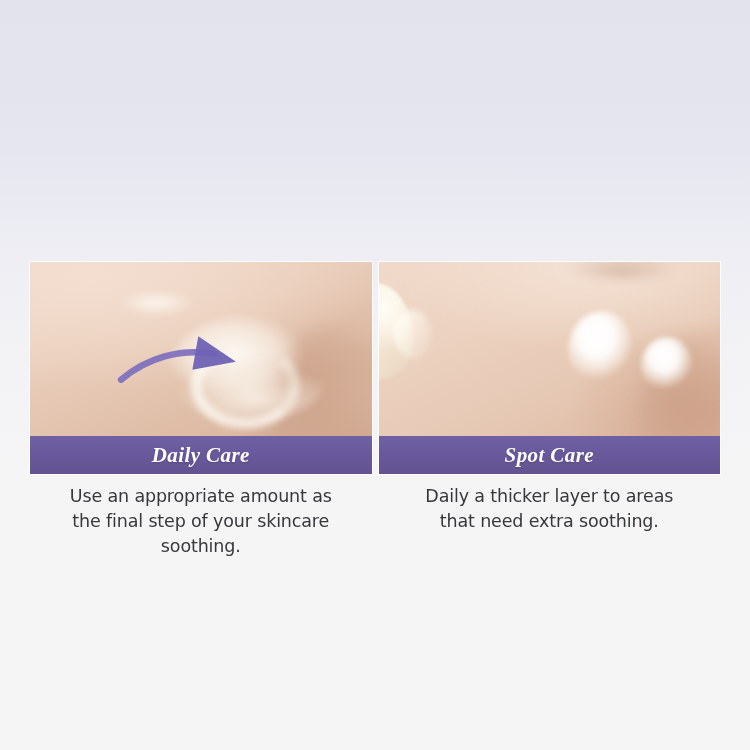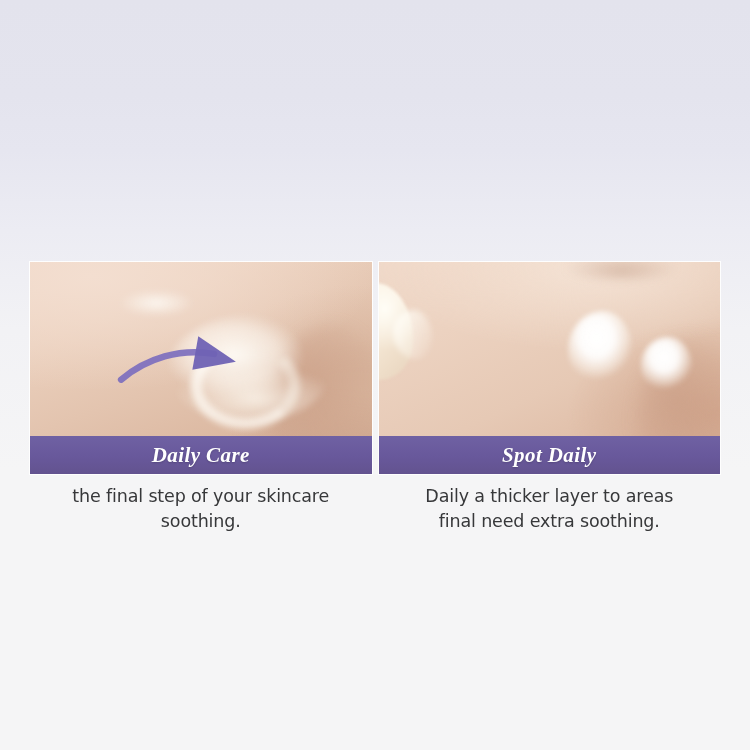--- a/index.html
+++ b/index.html
@@ -231,29 +231,30 @@
 
     <div class="panel">
       <div class="photo">
         <div class="skin-right"></div>
         <div class="brow-shadow"></div>
         <div class="fingertip"></div>
         <div class="dab dab-1"></div>
         <div class="dab dab-2"></div>
       </div>
       <div class="cap-bar">
-        <span class="cap-label">Spot Daily</span>
+        <span class="cap-label">Spot Care</span>
       </div>
     </div>
 
   </div>
 
   <div class="descs">
     <p class="desc">
+      <span class="desc-line">Use an appropriate amount as</span>
       <span class="desc-line">the final step of your skincare soothing.</span>
     </p>
     <p class="desc">
       <span class="desc-line">Daily a thicker layer to areas</span>
-      <span class="desc-line">final need extra soothing.</span>
+      <span class="desc-line">that need extra soothing.</span>
     </p>
   </div>
 
 </div>
 
 </body></html>

